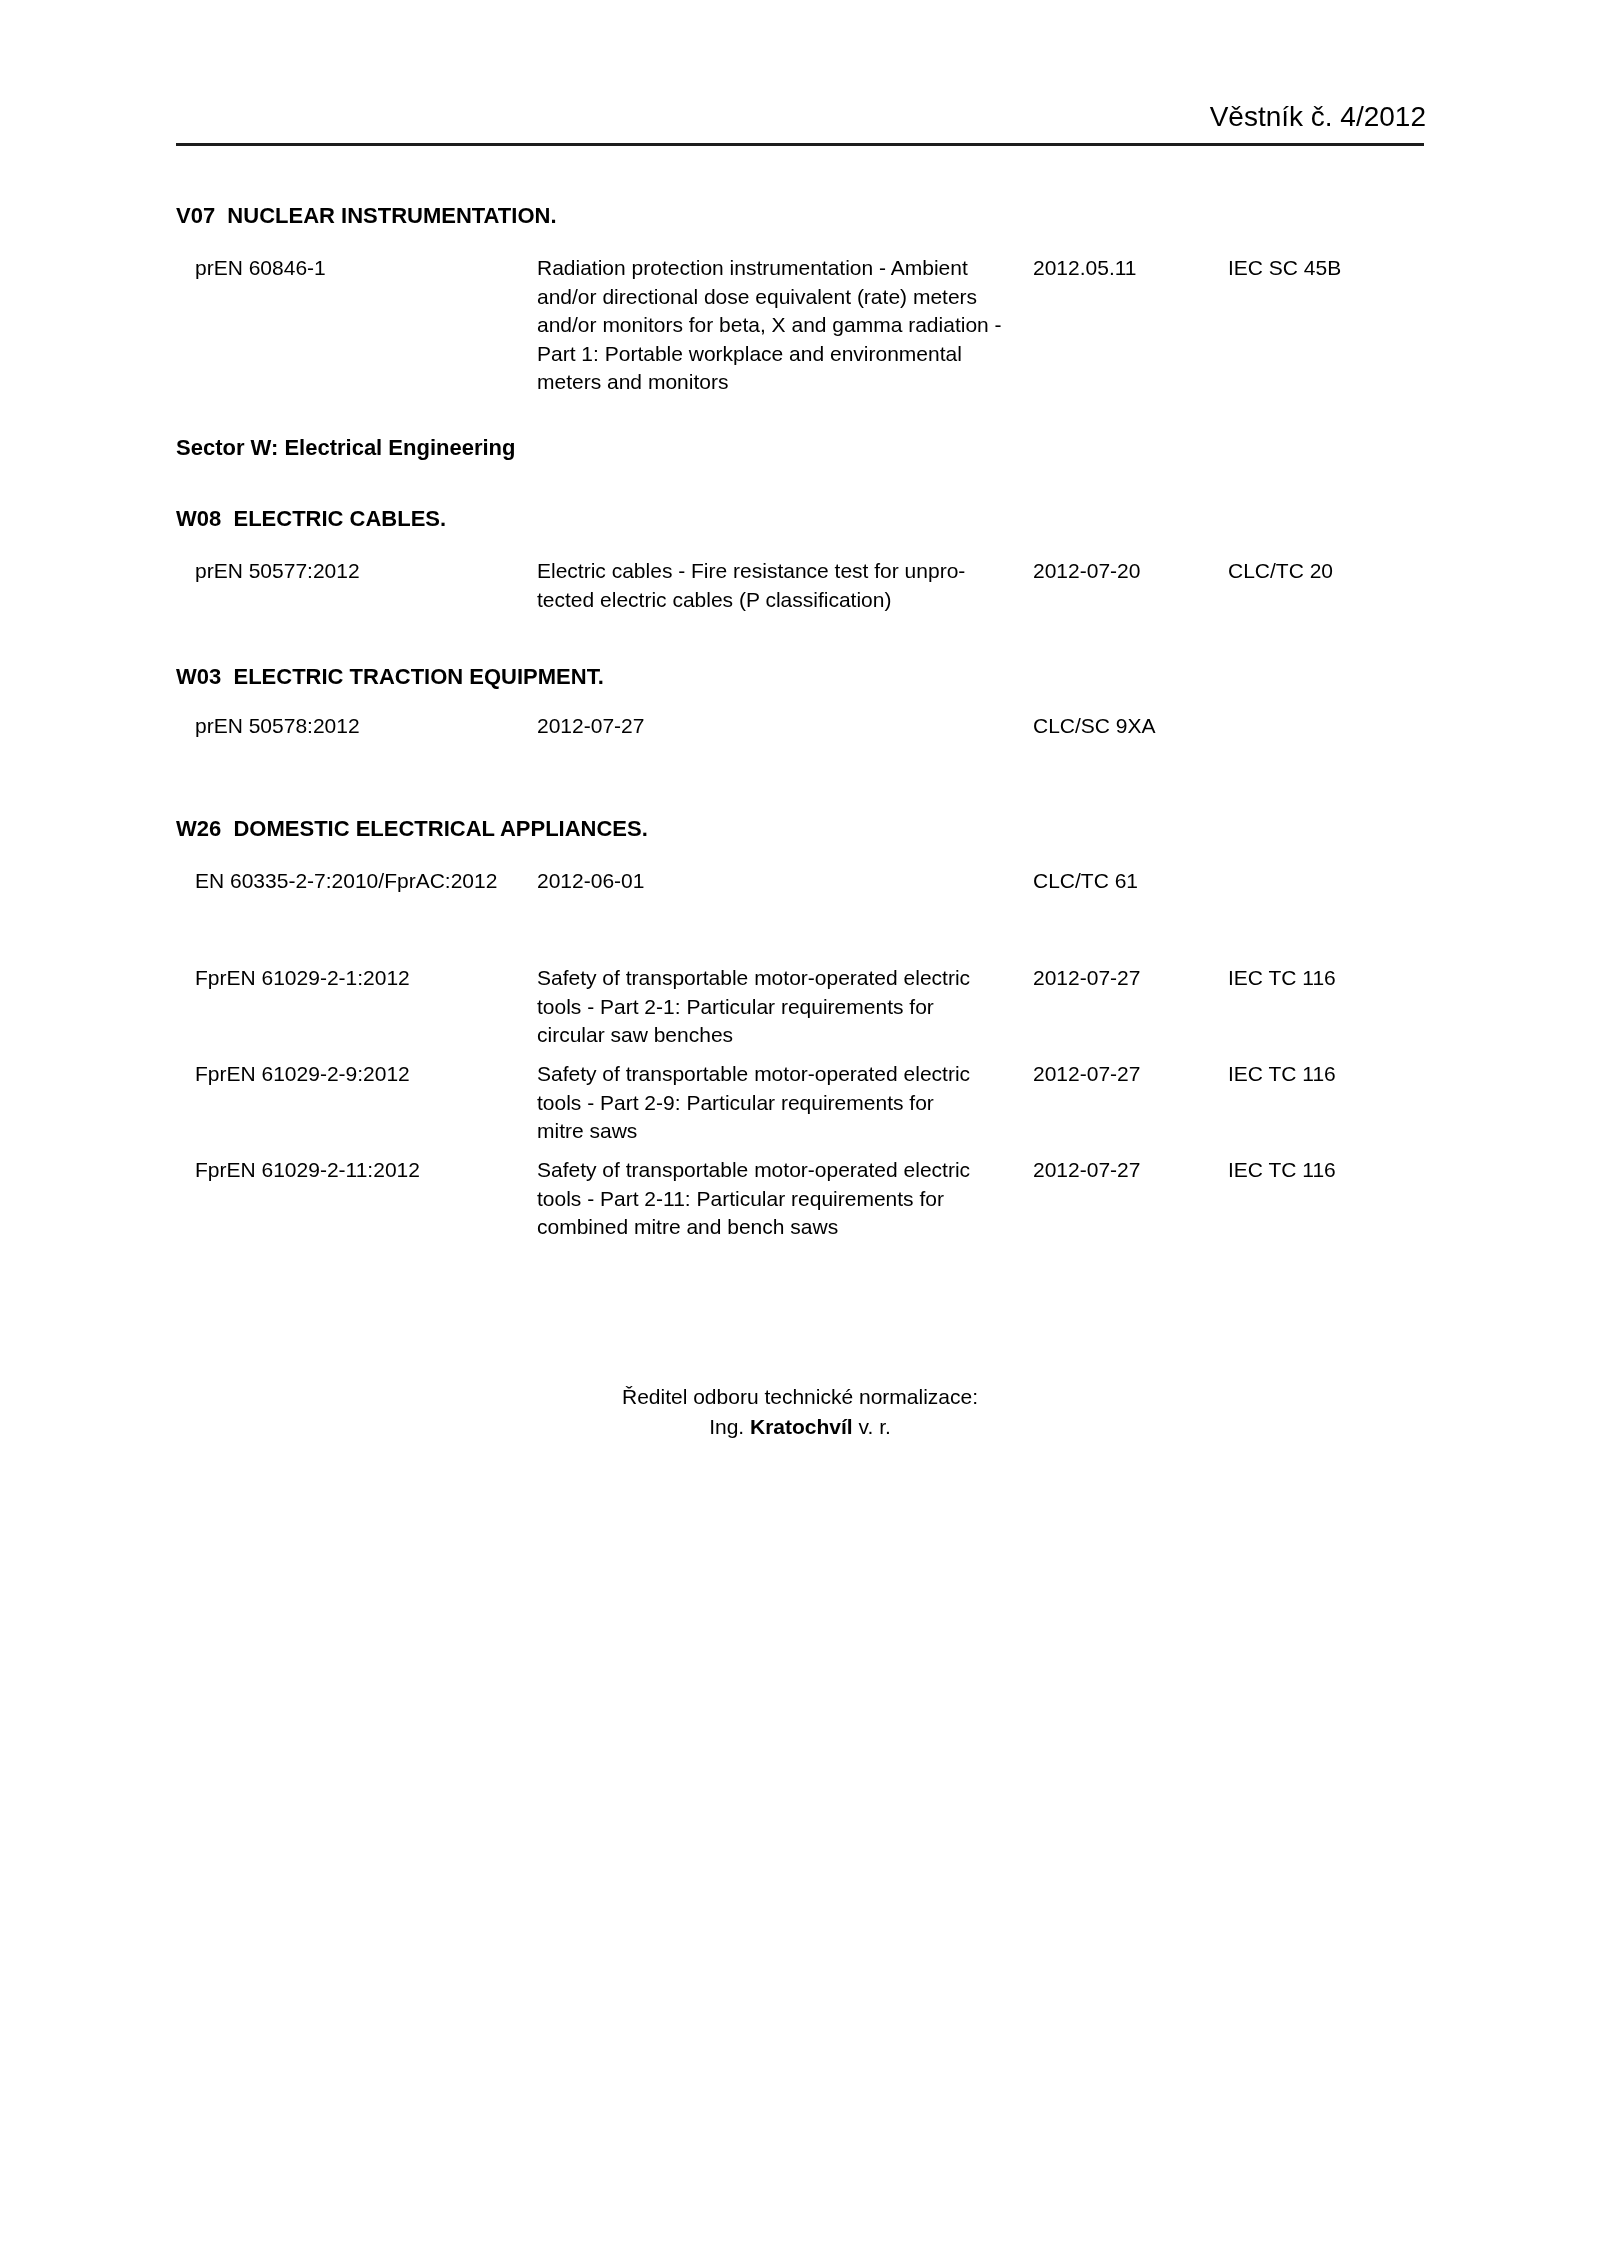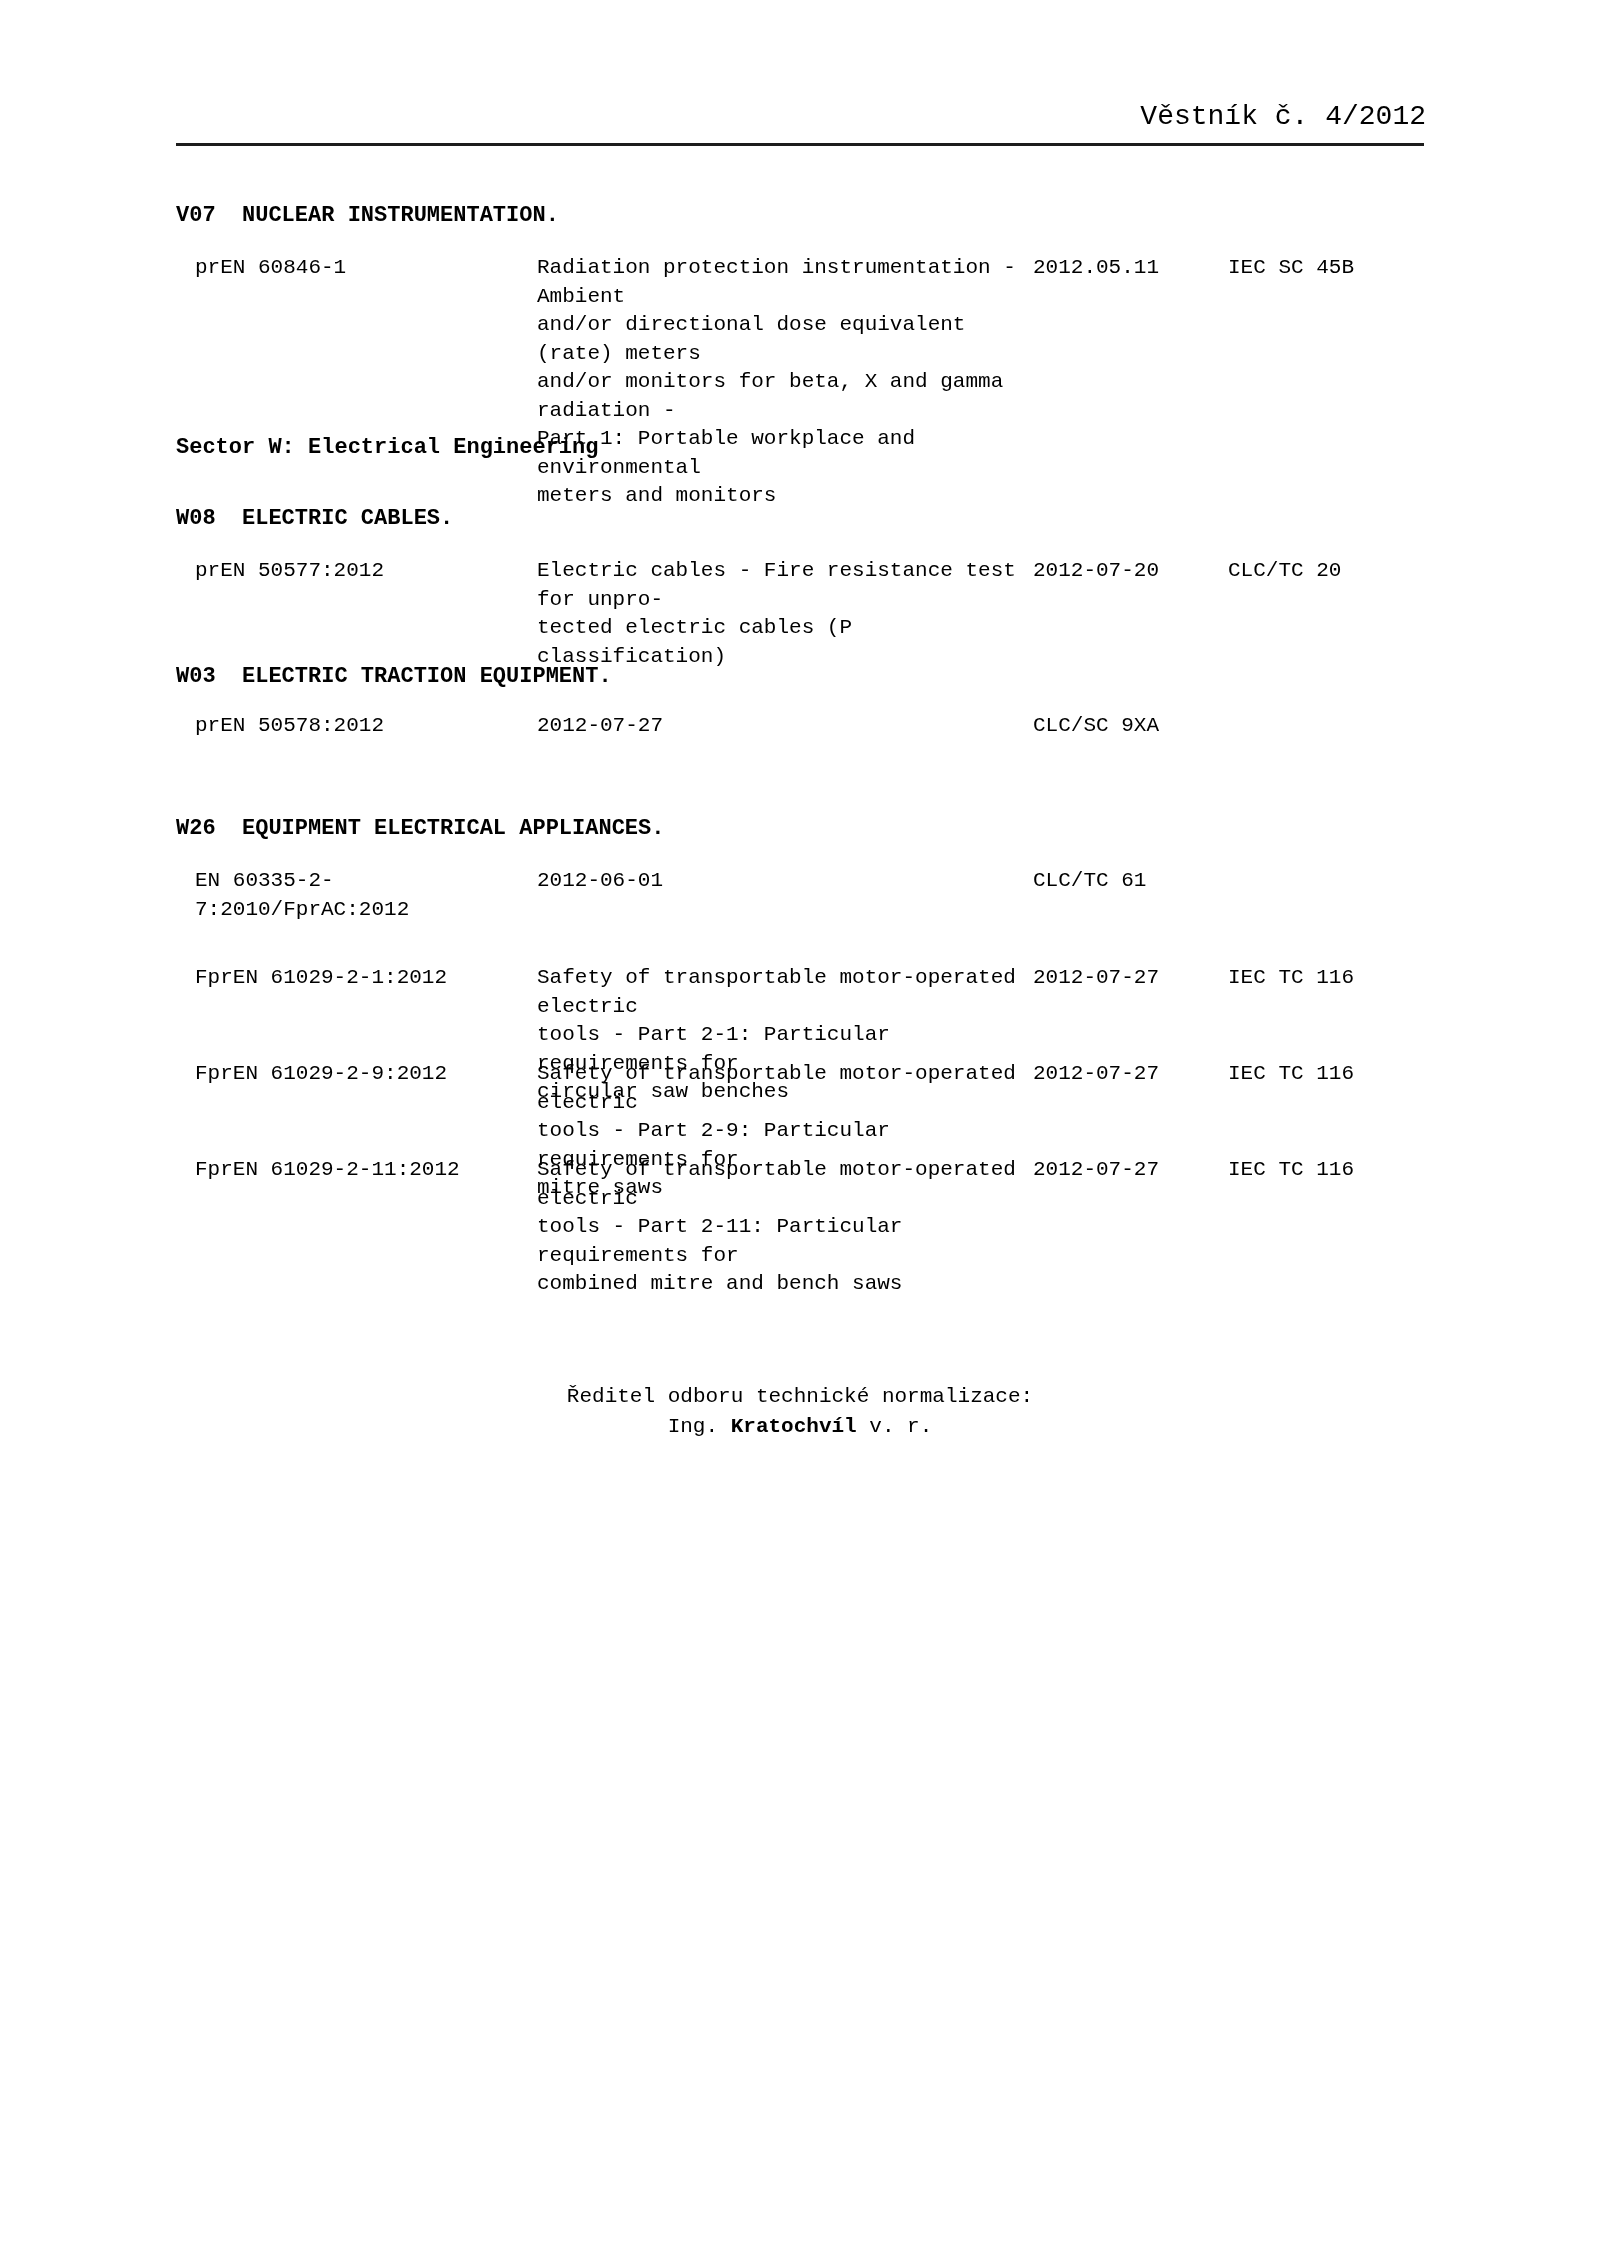--- a/index.html
+++ b/index.html
@@ -6,21 +6,21 @@
     margin: 0;
     padding: 0;
     background: #ffffff;
   }
   .page {
     position: relative;
     width: 1600px;
     height: 1664px;
     background: #ffffff;
     color: #000000;
-    font-family: Liberation Mono, monospace;
+    font-family: Liberation Sans, sans-serif;
     overflow: hidden;
   }
   .header-title {
     position: absolute;
     top: 100px;
     right: 174px;
     font-size: 28px;
     line-height: 34px;
   }
   .header-rule {
@@ -114,21 +114,21 @@
   </div>
 
   <div class="section-heading" style="top:647px">W03  ELECTRIC TRACTION EQUIPMENT.</div>
 
   <div class="std-row" style="top:712px">
     <div class="cell code">prEN 50578:2012</div>
     <div class="cell date">2012-07-27</div>
     <div class="cell committee">CLC/SC 9XA</div>
   </div>
 
-  <div class="section-heading" style="top:799px">W26  EQUIPMENT ELECTRICAL APPLIANCES.</div>
+  <div class="section-heading" style="top:799px">W26  DOMESTIC ELECTRICAL APPLIANCES.</div>
 
   <div class="std-row" style="top:867px">
     <div class="cell code">EN 60335-2-7:2010/FprAC:2012</div>
     <div class="cell date">2012-06-01</div>
     <div class="cell committee">CLC/TC 61</div>
   </div>
 
   <div class="std-row" style="top:964px">
     <div class="cell code">FprEN 61029-2-1:2012</div>
     <div class="cell desc">Safety of transportable motor-operated electric

